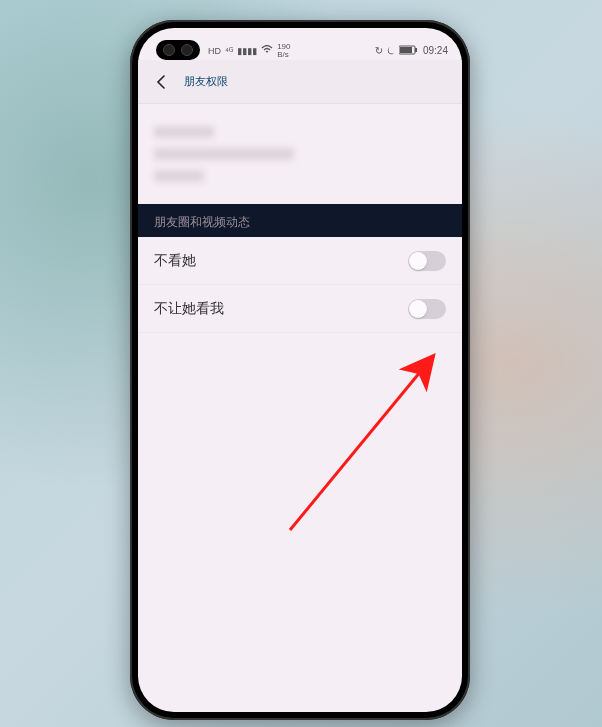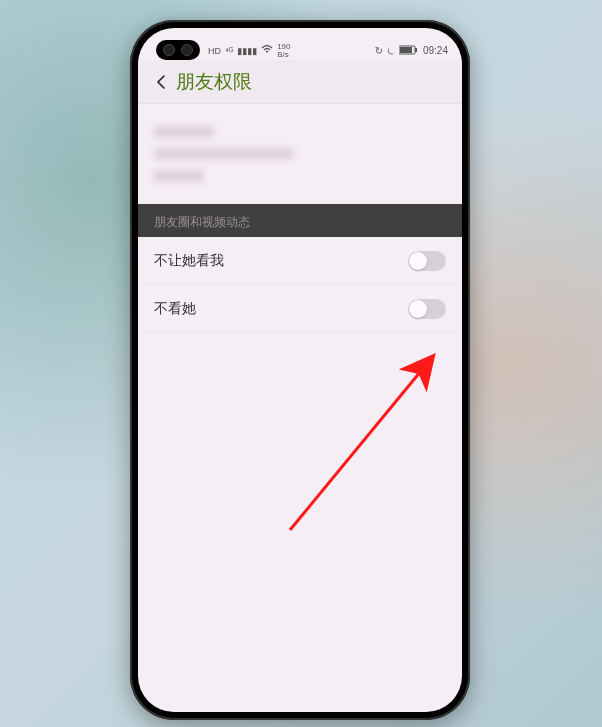--- a/index.html
+++ b/index.html
@@ -95,23 +95,23 @@
   }
   .back-btn {
     width: 28px;
     height: 28px;
     display: flex;
     align-items: center;
     justify-content: center;
     color: #333;
   }
   .title {
-    font-size: 19px;
-    color: #4d7c0f;
-    margin-left: 0;
+    font-size: 11px;
+    color: #0c4a6e;
+    margin-left: 8px;
   }
 
   
   .blur-block {
     padding: 12px 16px;
     background: #f5eef4;
   }
   .blur-line {
     height: 12px;
     background: #dcd4db;
@@ -121,21 +121,21 @@
   }
   .blur-line.w60 { width: 60px; }
   .blur-line.w140 { width: 140px; }
   .blur-line.w50 { width: 50px; }
 
   
   .section-header {
     padding: 10px 16px 6px;
     font-size: 12px;
     color: #9a8f99;
-    background: #404040;
+    background: #0f172a;
   }
 
   
   .row {
     height: 48px;
     padding: 0 16px;
     display: flex;
     align-items: center;
     justify-content: space-between;
     background: #f5eef4;
@@ -225,28 +225,28 @@
 
     <div class="blur-block">
       <div class="blur-line w60"></div>
       <div class="blur-line w140"></div>
       <div class="blur-line w50"></div>
     </div>
 
     <div class="section-header">朋友圈和视频动态</div>
 
     <div class="row">
-      <span class="row-label">不让她看我</span>
+      <span class="row-label">不看她</span>
       <div class="toggle">
         <div class="knob"></div>
       </div>
     </div>
 
     <div class="row">
-      <span class="row-label">不看她</span>
+      <span class="row-label">不让她看我</span>
       <div class="toggle">
         <div class="knob"></div>
       </div>
     </div>
 
   </div>
 </div>
 
 <svg class="arrow-svg" style="left:260px; top:340px;" width="200" height="200" viewBox="0 0 200 200">
   <defs>

